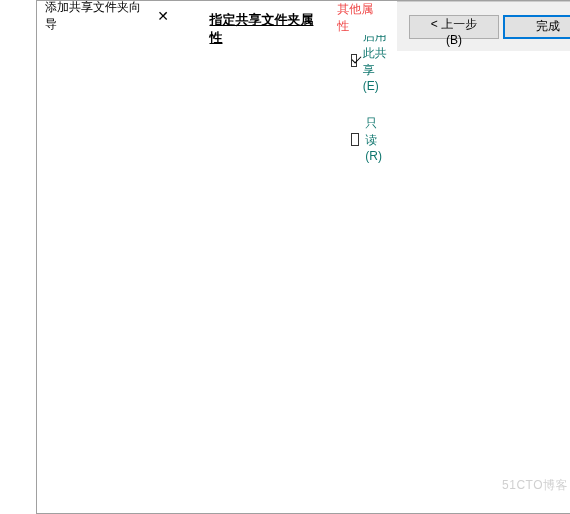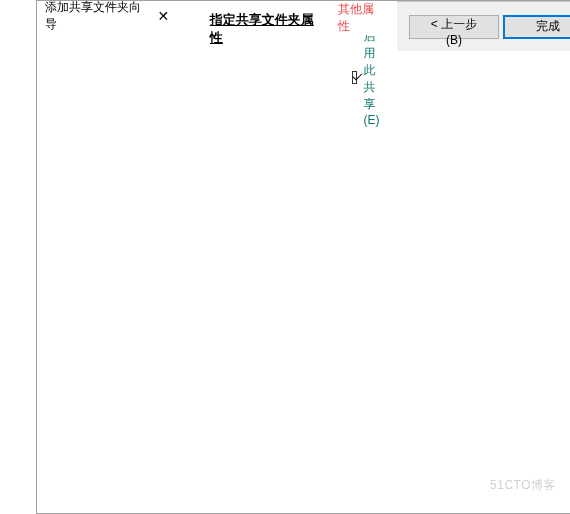--- a/index.html
+++ b/index.html
@@ -145,21 +145,21 @@
       padding: 0 14px;
       color: #000;
     }
     .btn.default {
       border: 1px solid #0078d7;
       box-shadow: inset 0 0 0 1px #0078d7;
     }
     .watermark {
       position: absolute;
       bottom: 20px;
-      right: 14px;
+      right: 2px;
       font-size: 12px;
       color: rgba(150,150,150,0.45);
       pointer-events: none;
       letter-spacing: 0.5px;
     }
   </style>
 </head>
 <body>
 
 <div class="window">
@@ -180,20 +180,24 @@
   <div class="body-area">
     <div class="fieldset">
       <div class="fieldset-legend">其他属性</div>
       <div class="checkbox-group">
 
         <label class="checkbox-row">
           <span class="checkbox checked"></span>
           <span class="checkbox-label">启用此共享(E)</span>
         </label>
 
+        <label class="checkbox-row">
+          <span class="checkbox"></span>
+          <span class="checkbox-label">只读(R)</span>
+        </label>
 
       </div>
     </div>
   </div>
 
   <div class="footer">
     <button class="btn">&lt; 上一步(B)</button>
     <button class="btn default">完成</button>
   </div>
 

